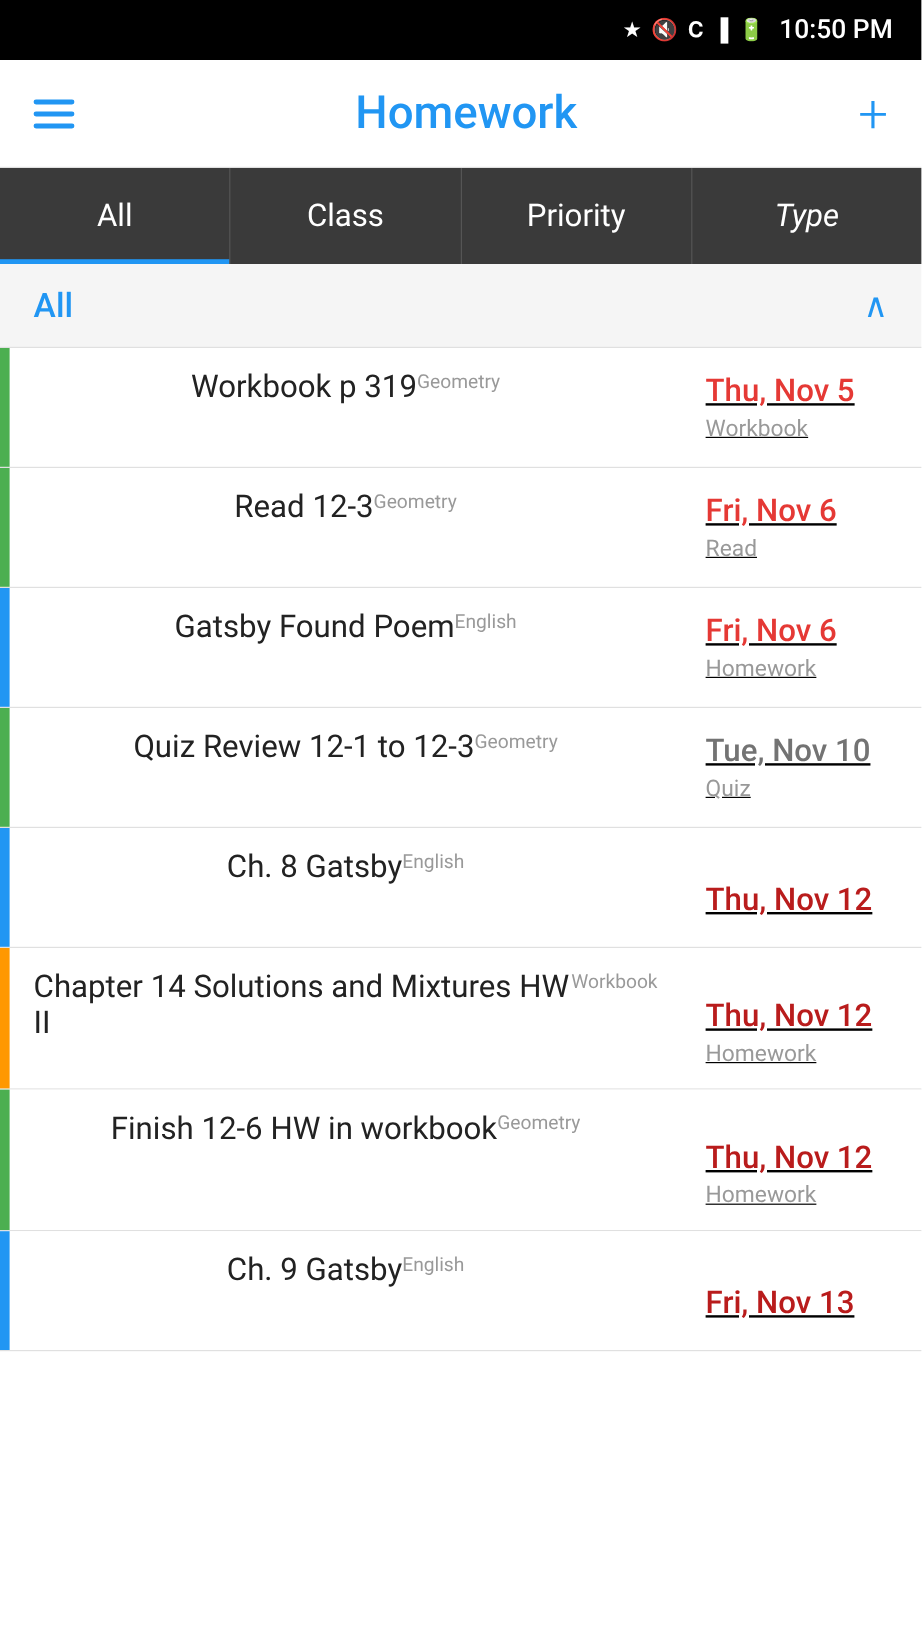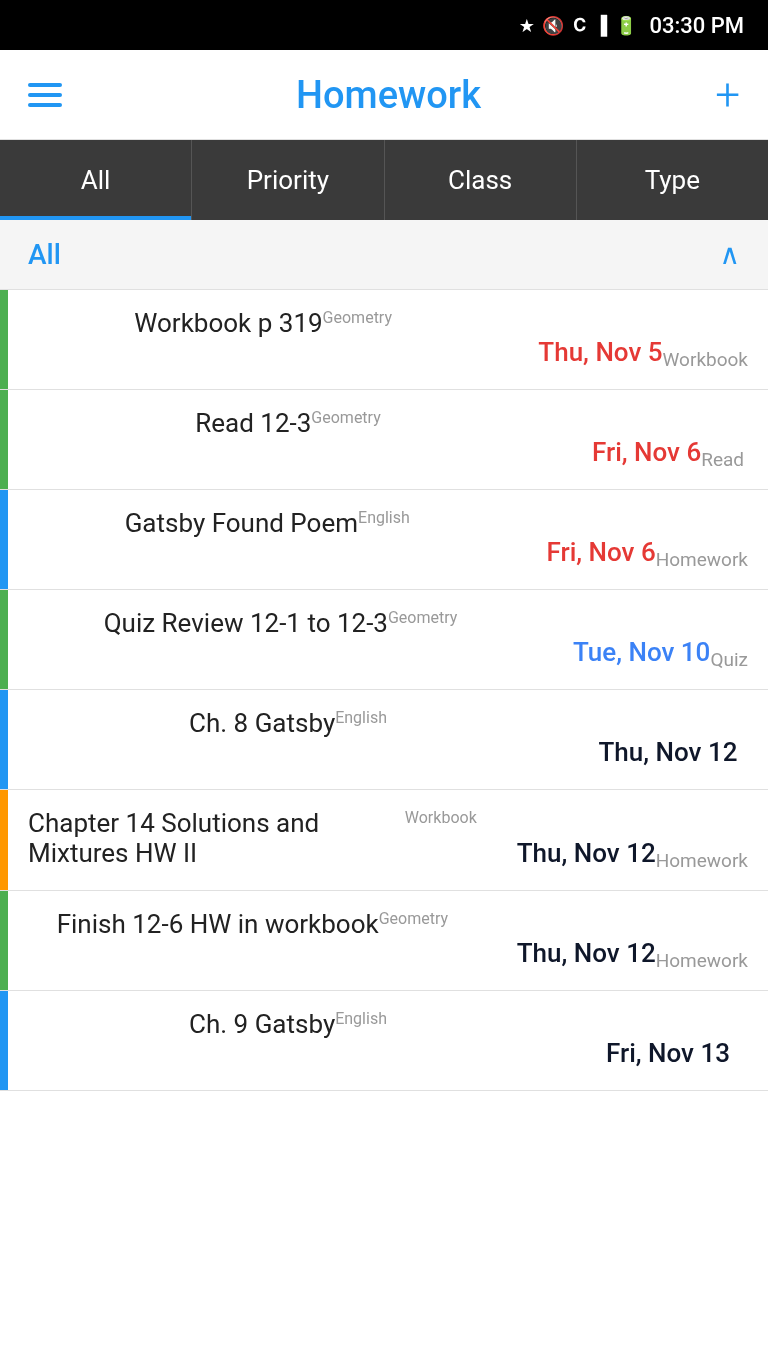--- a/index.html
+++ b/index.html
@@ -82,21 +82,21 @@
       display: flex;
       align-items: center;
       justify-content: center;
       color: #fff;
       font-size: 26px;
       font-weight: 400;
       cursor: pointer;
       position: relative;
       border-right: 1px solid #555;
     }
-    .tab:last-child { border-right: none; }
+    .tab:last-child { border-right: none; font-style: italic; }
     .tab.active {
       background: #3a3a3a;
     }
     .tab.active::after {
       content: '';
       position: absolute;
       bottom: 0;
       left: 0;
       right: 0;
       height: 4px;
@@ -148,75 +148,75 @@
       font-weight: 400;
       margin-bottom: 4px;
     }
     .item-subtitle {
       font-size: 16px;
       color: #999;
     }
     .item-right {
       padding: 18px 20px;
       display: flex;
-      flex-direction: row;
-      align-items: flex-end;
+      flex-direction: column;
       justify-content: center;
       min-width: 200px;
+      text-decoration: underline;
     }
     .item-date {
       font-size: 26px;
       font-weight: 500;
       margin-bottom: 4px;
     }
     .item-type {
       font-size: 19px;
       color: #999;
     }
     .date-red { color: #e53935; }
-    .date-orange { color: #3b82f6; }
-    .date-black { color: #0f172a; margin-top: 24px; }
+    .date-orange { color: #737373; }
+    .date-black { color: #b91c1c; margin-top: 24px; }
 
     .accent-green { background: #4CAF50; }
     .accent-blue { background: #2196F3; }
     .accent-orange { background: #FF9800; }
   </style>
 </head>
 <body>
 
 <div class="status-bar">
   <div class="status-icons">
     <span>★</span>
     <span>🔇</span>
     <span>𝐂</span>
     <span>▐</span>
     <span>🔋</span>
   </div>
-  <span>03:30 PM</span>
+  <span>10:50 PM</span>
 </div>
 
 <div class="header">
   <div class="hamburger-icon">
     <span></span>
     <span></span>
     <span></span>
   </div>
   <span class="header-title">Homework</span>
   <span class="add-icon">+</span>
 </div>
 
 <div class="tabs">
   <div class="tab active">
     <span>All</span>
   </div>
   <div class="tab">
+    <span>Class</span>
+  </div>
+  <div class="tab">
     <span>Priority</span>
-  </div>
-  <div class="tab">
-    <span>Class</span>
   </div>
   <div class="tab">
     <span>Type</span>
   </div>
 </div>
 
 <div class="section-header">
   <span class="section-label">All</span>
   <span class="chevron-up">∧</span>
 </div>

